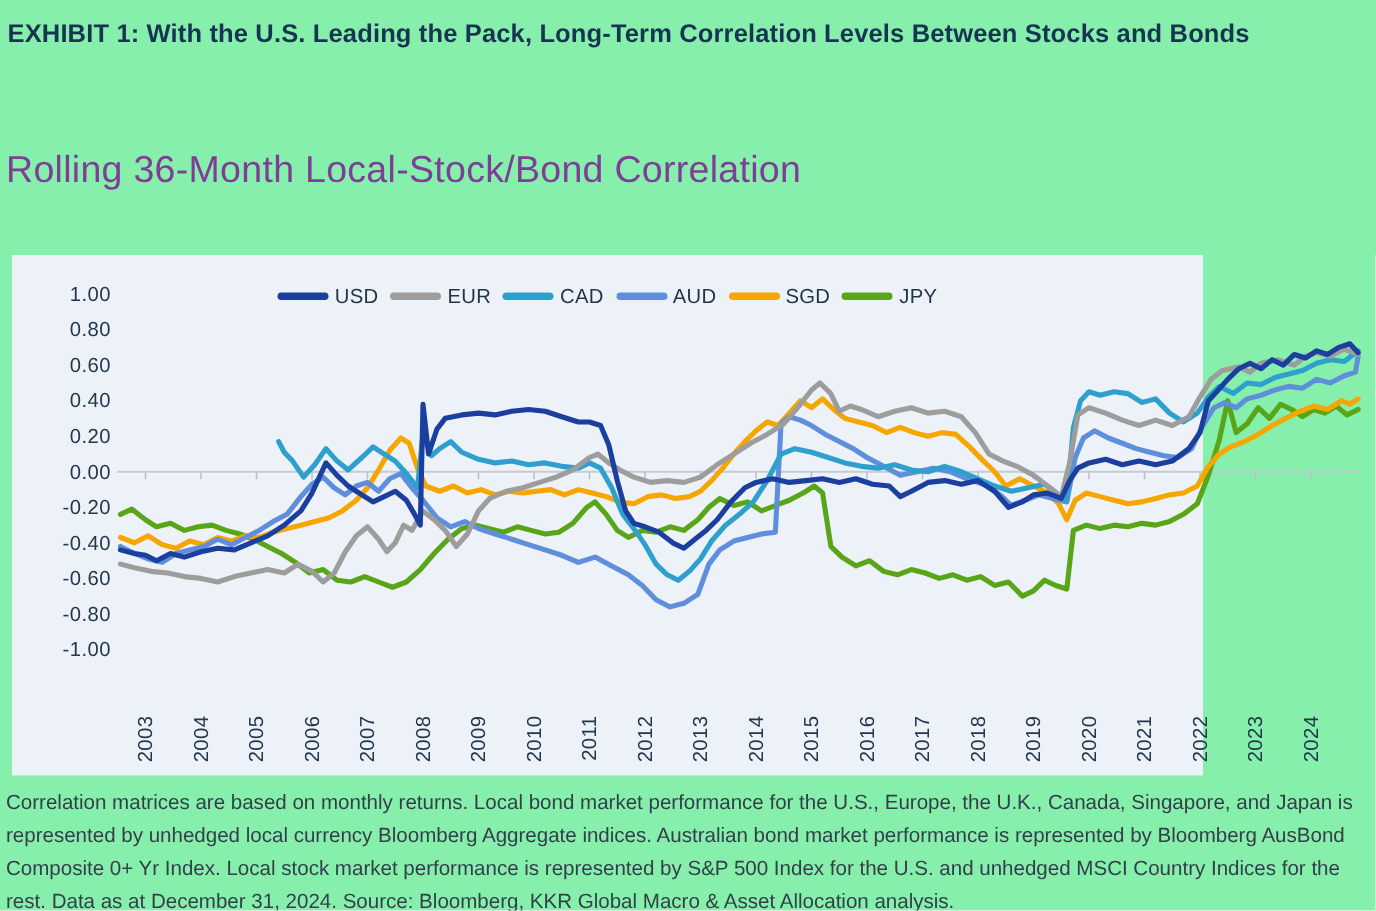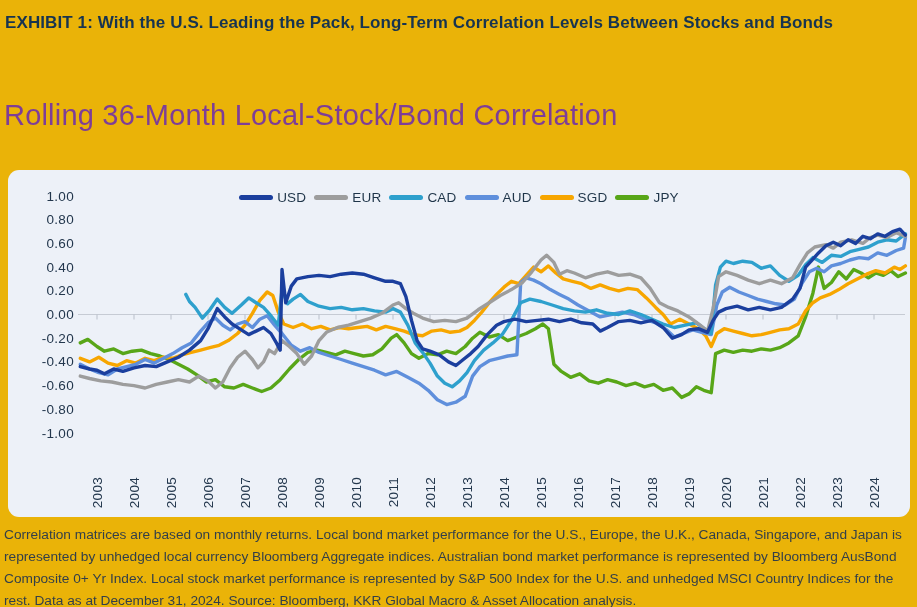--- a/index.html
+++ b/index.html
@@ -2,34 +2,33 @@
 <html style="--header: #173450; --title: #7e3e97; --panel: #edf1f8; --axis: #23374d; --zero: #c6cbd4; --foot: #333f49;"><head>
 <meta charset="utf-8">
 <style>
   :root{
     --header:#173450; --title:#7e3e97; --panel:#edf1f8;
     --axis:#23374d; --zero:#c6cbd4; --foot:#333f49;
   }
   *{box-sizing:border-box; margin:0; padding:0;}
   html,body{width:917px; height:607px; background:#ffffff; overflow:hidden;
     font-family:"Liberation Sans", sans-serif;}
-  #app{position:relative; width:917px; height:607px; background:#eab308;}
+  #app{position:relative; width:917px; height:607px; background:#86efac;}
   .exhibit-title{
     position:absolute; left:5px; top:6px; width:908px;
     font-size:17px; line-height:33px; font-weight:bold; color:var(--header);
     letter-spacing:.1px;
   }
   .chart-title{
     position:absolute; left:4px; top:99px; width:908px;
-    font-size:29px; font-weight:400; color:var(--title); letter-spacing:.2px;
+    font-size:25px; font-weight:400; color:var(--title); letter-spacing:.2px;
   }
   .panel{
-    position:absolute; left:8px; top:170px; width:902px; height:347px;
+    position:absolute; left:8px; top:170px; width:794px; height:347px;
     background:var(--panel);
-    border-radius:11px;
   }
   .legend{
     position:absolute; left:0; top:20px; width:100%;
     display:flex; justify-content:center; align-items:center; gap:8px;
   }
   .legend-item{display:flex; align-items:center; gap:4px;}
   .legend-swatch{display:inline-block; width:34px; height:4.5px; border-radius:2.5px;}
   .legend-label{font-size:13.5px; color:#1f3549; letter-spacing:.2px;}
   svg{position:absolute; left:0; top:0;}
   .ytick, .xtick{font-size:13.5px; fill:var(--axis); letter-spacing:.3px;}

